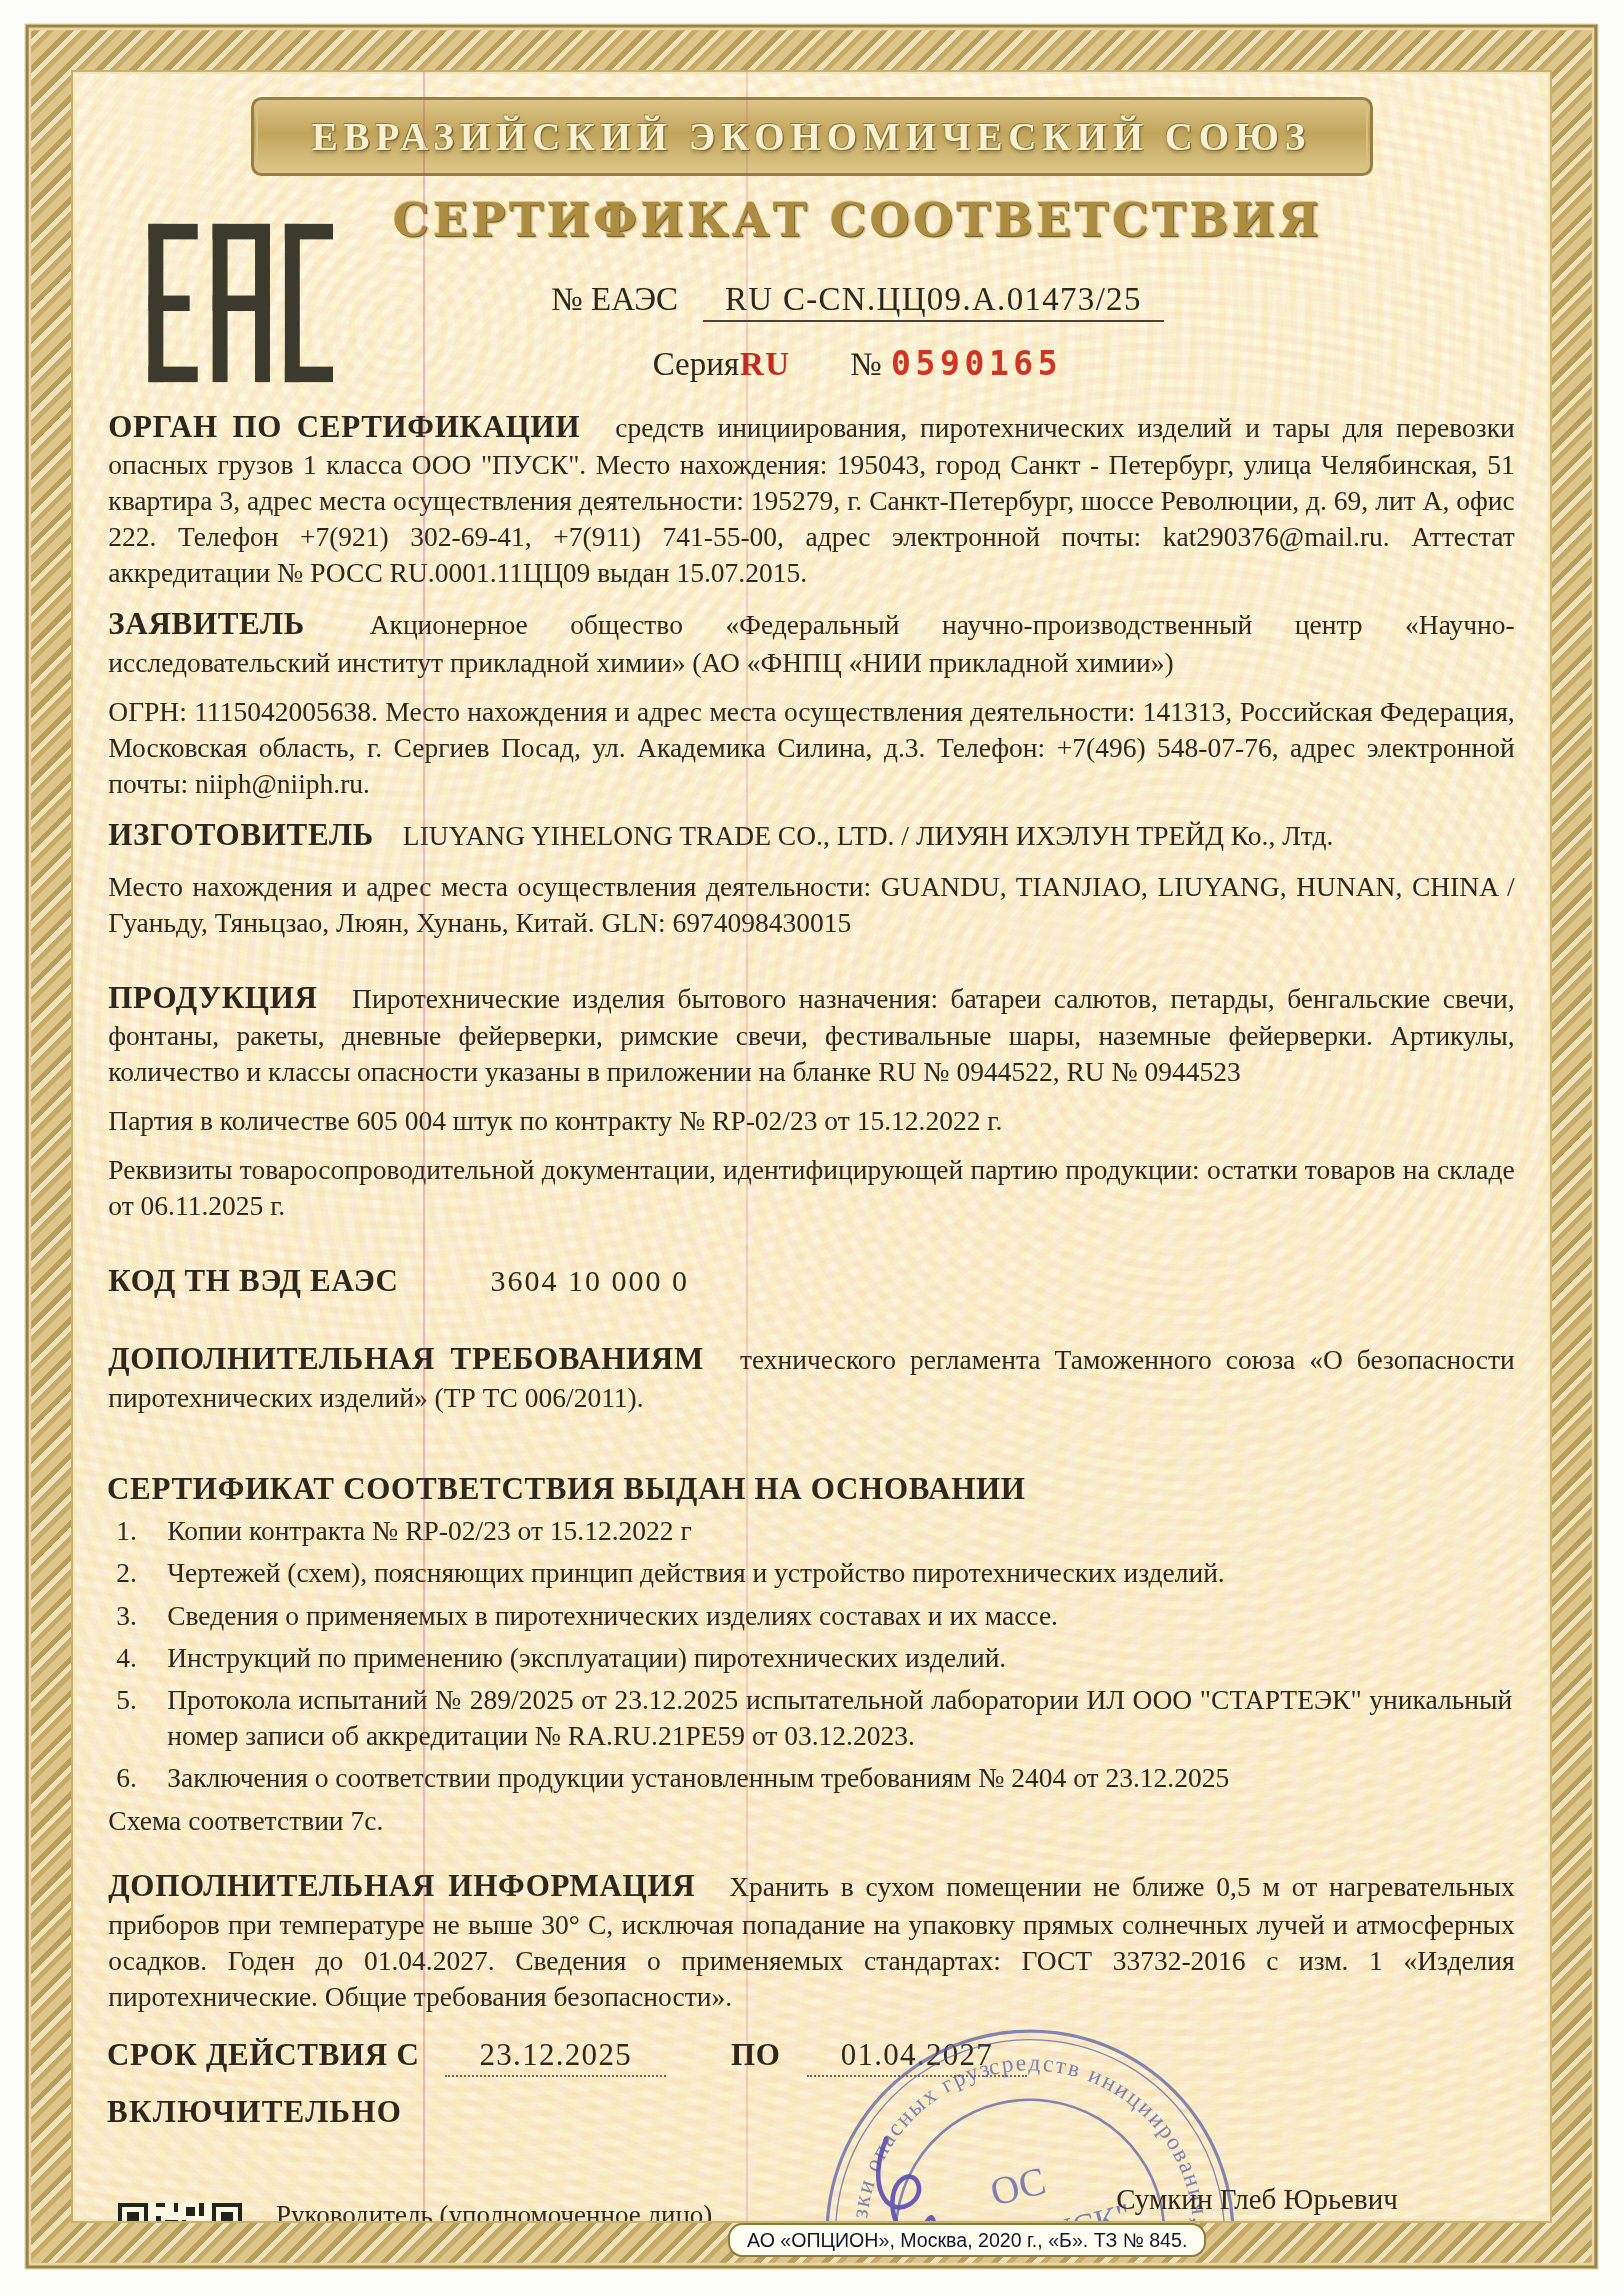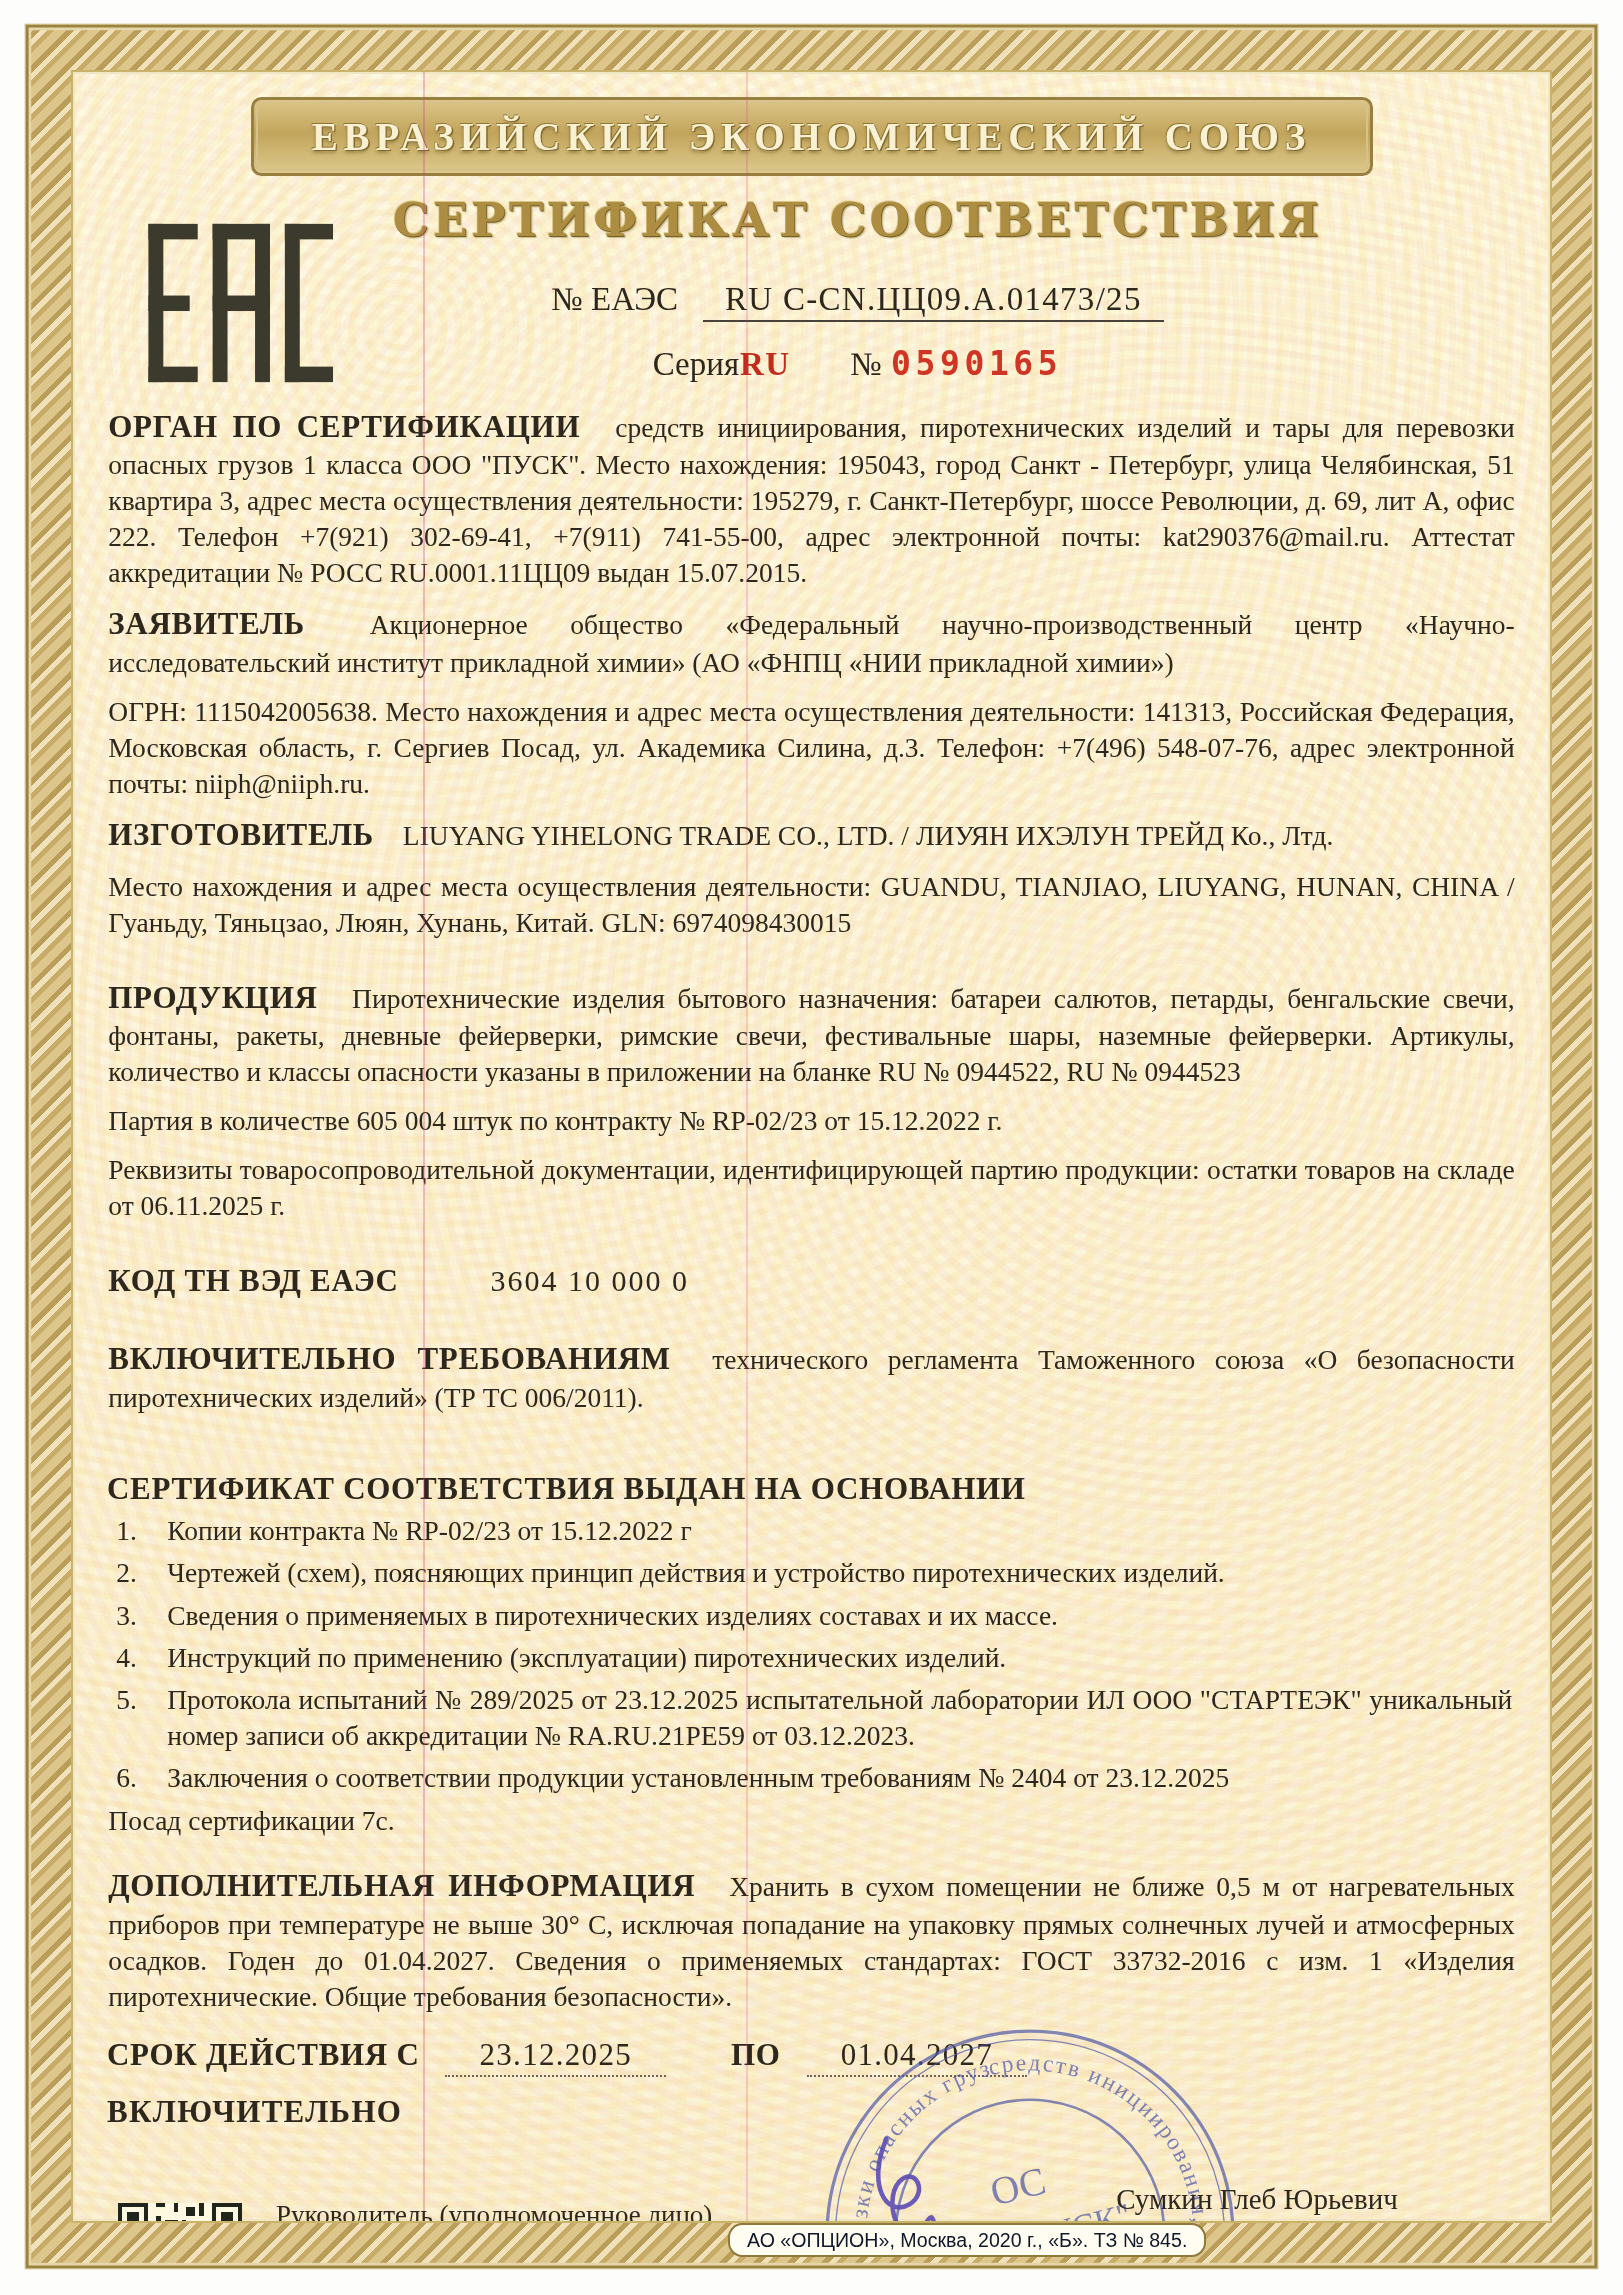--- a/index.html
+++ b/index.html
@@ -147,21 +147,21 @@
       </p>
       <p class="sec sub">Партия в количестве 605 004 штук по контракту № RP-02/23 от 15.12.2022 г.</p>
       <p class="sec sub">Реквизиты товаросопроводительной документации, идентифицирующей партию продукции: остатки товаров на складе от 06.11.2025 г.</p>
 
       <p class="sec gap-l">
         <span class="sec-h">КОД ТН ВЭД ЕАЭС</span>
         <span class="code-val">3604 10 000 0</span>
       </p>
 
       <p class="sec gap-l">
-        <span class="sec-h">ВКЛЮЧИТЕЛЬНО ТРЕБОВАНИЯМ</span>
+        <span class="sec-h">ДОПОЛНИТЕЛЬНАЯ ТРЕБОВАНИЯМ</span>
         <span>технического регламента Таможенного союза «О безопасности пиротехнических изделий» (ТР ТС 006/2011).</span>
       </p>
 
       <div class="basis">
         <div class="sec-h">СЕРТИФИКАТ СООТВЕТСТВИЯ ВЫДАН НА ОСНОВАНИИ</div>
         <div class="b-row">
             <span class="b-num">1.</span>
             <span class="b-txt">Копии контракта № RP-02/23 от 15.12.2022 г</span>
           </div>
         <div class="b-row">
@@ -177,21 +177,21 @@
             <span class="b-txt">Инструкций по применению (эксплуатации) пиротехнических изделий.</span>
           </div>
         <div class="b-row">
             <span class="b-num">5.</span>
             <span class="b-txt">Протокола испытаний № 289/2025 от 23.12.2025 испытательной лаборатории ИЛ ООО "СТАРТЕЭК" уникальный номер записи об аккредитации № RA.RU.21PE59 от 03.12.2023.</span>
           </div>
         <div class="b-row">
             <span class="b-num">6.</span>
             <span class="b-txt">Заключения о соответствии продукции установленным требованиям № 2404 от 23.12.2025</span>
           </div>
-        <div class="scheme">Посад сертификации 7с.</div>
+        <div class="scheme">Схема соответствии 7с.</div>
       </div>
 
       <p class="sec" style="margin-top:29px;">
         <span class="sec-h">ДОПОЛНИТЕЛЬНАЯ ИНФОРМАЦИЯ</span>
         <span>Хранить в сухом помещении не ближе 0,5 м от нагревательных приборов при температуре не выше 30° С, исключая попадание на упаковку прямых солнечных лучей и атмосферных осадков. Годен до 01.04.2027. Сведения о применяемых стандартах: ГОСТ 33732-2016 с изм. 1 «Изделия пиротехнические. Общие требования безопасности».</span>
       </p>
 
       <div class="validity">
         <span class="v-label">СРОК ДЕЙСТВИЯ С</span>
         <span class="v-date">23.12.2025</span>

